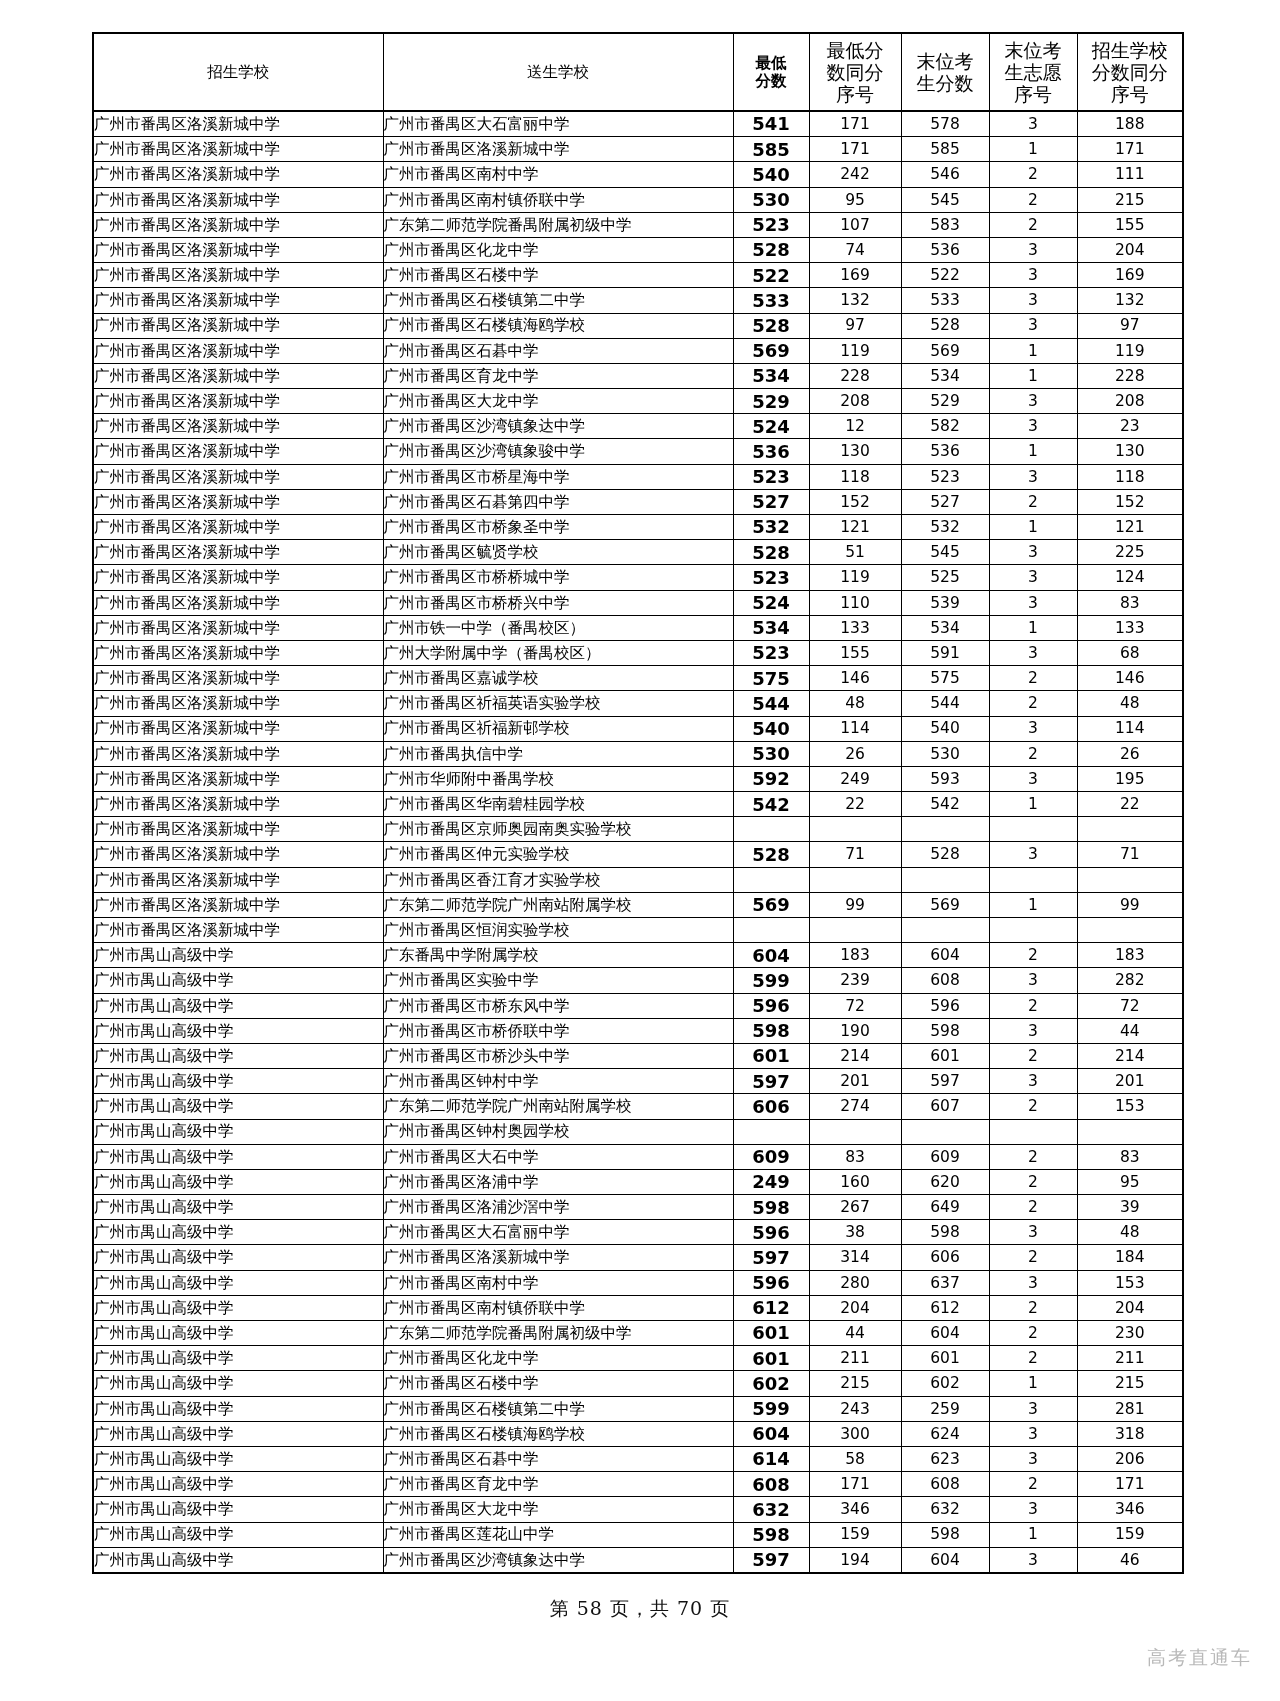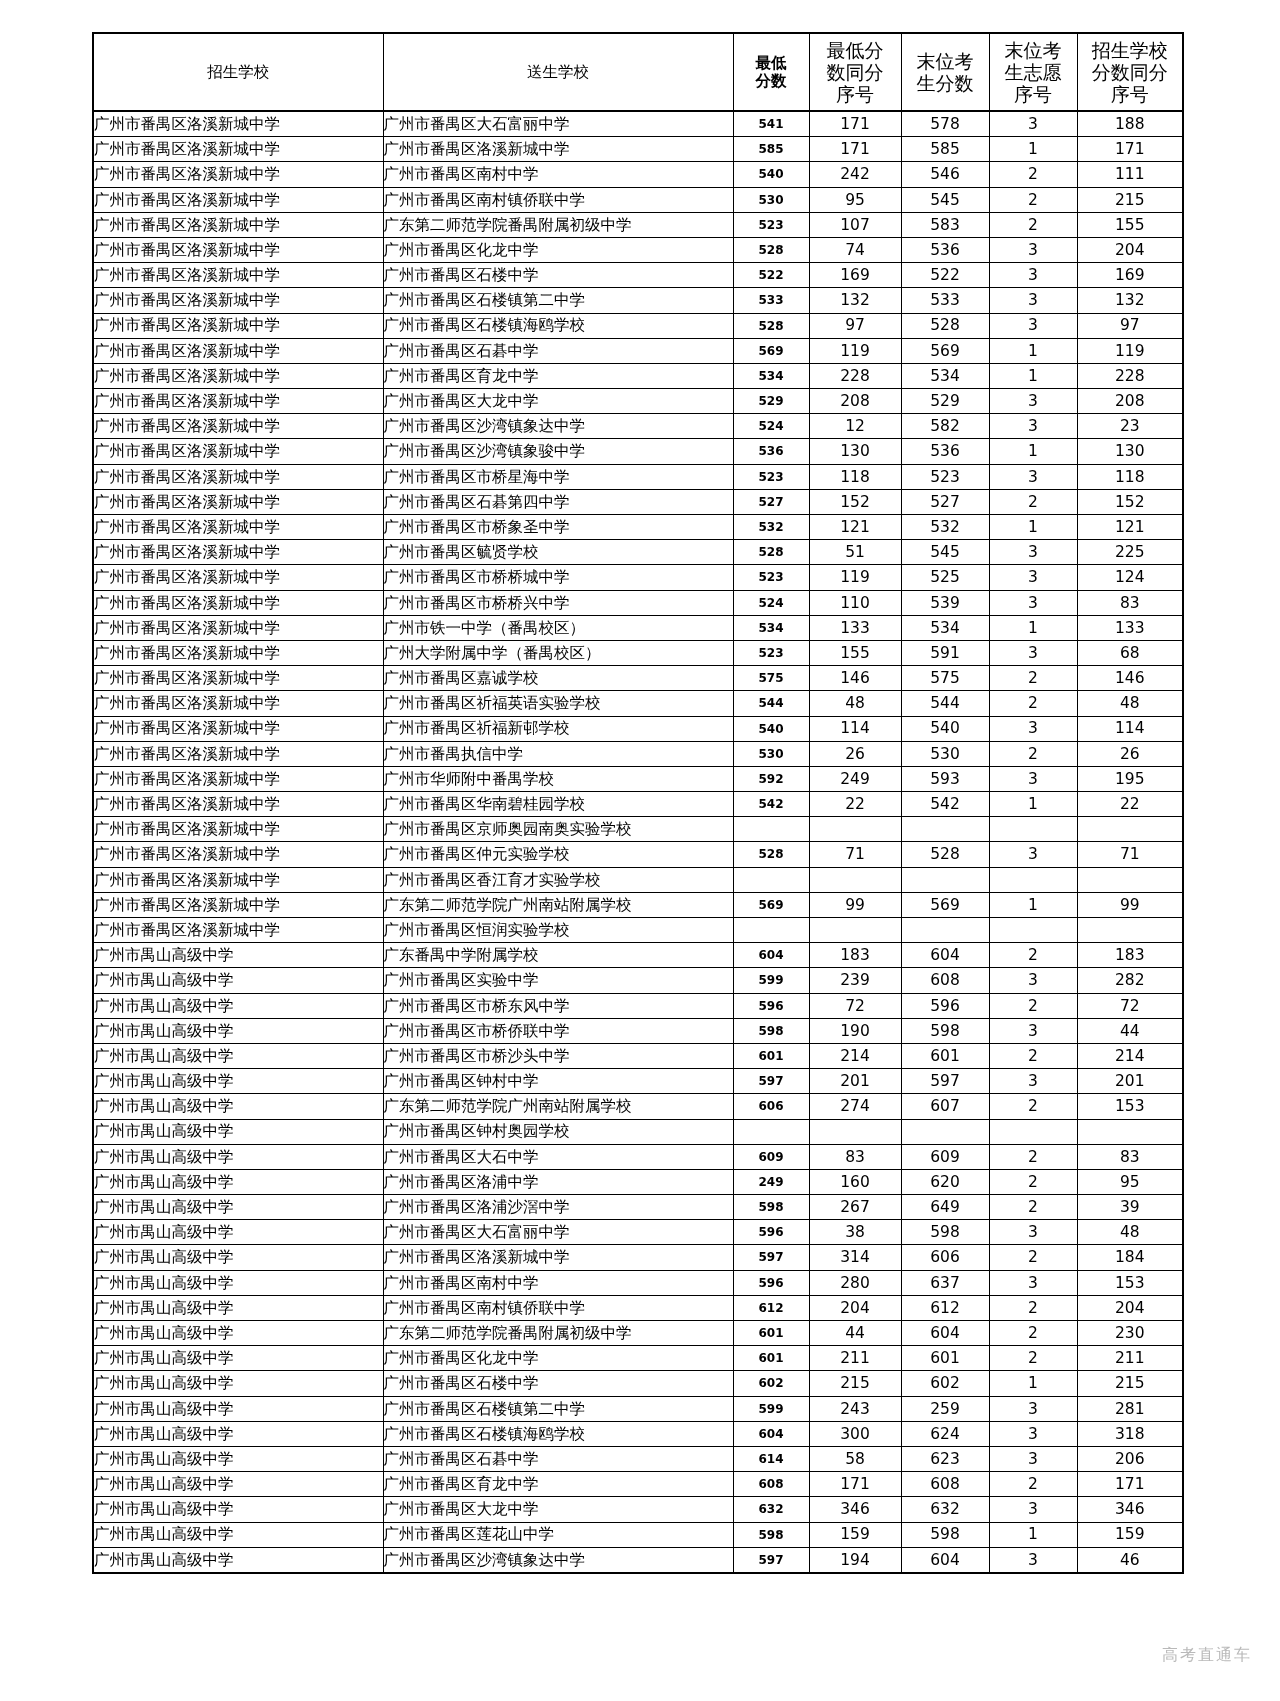--- a/index.html
+++ b/index.html
@@ -78,21 +78,21 @@
     white-space: nowrap;
     overflow: hidden;
     font-size: 15.5px;
   }
   td.num {
     text-align: center;
     font-size: 15px;
   }
   td.num.minscore {
     font-weight: bold;
-    font-size: 12px;
+    font-size: 18px;
   }
   table.score-table thead tr th {
     border-top: 2px solid #000;
     border-bottom: 2px solid #000;
   }
   table.score-table tbody tr:last-child > td {
     border-bottom: 2px solid #000;
   }
   table.score-table th:first-child,
   table.score-table td:first-child {
@@ -113,21 +113,21 @@
   .footer .pg {
     font-size: 19px;
     letter-spacing: 1px;
     color: #111;
     font-family: "DejaVu Serif", "Liberation Serif", serif;
   }
   .watermark {
     position: absolute;
     right: 28px;
     top: 1645px;
-    font-size: 16px;
+    font-size: 19px;
     color: #b9b9b9;
     letter-spacing: 2px;
     font-family: "DejaVu Sans", "Liberation Sans", sans-serif;
   }
 </style>
 </head>
 <body>
 
 <div class="page">
 
@@ -695,16 +695,19 @@
             <td class="num minscore">597</td>
             <td class="num">194</td>
             <td class="num">604</td>
             <td class="num">3</td>
             <td class="num">46</td>
           </tr>
         </tbody>
     </table>
   </div>
 
+  <div class="footer">
+    <span class="pg">第 58 页，共 70 页</span>
+  </div>
 
   <div class="watermark">高考直通车</div>
 
 </div>
 
 </body></html>

